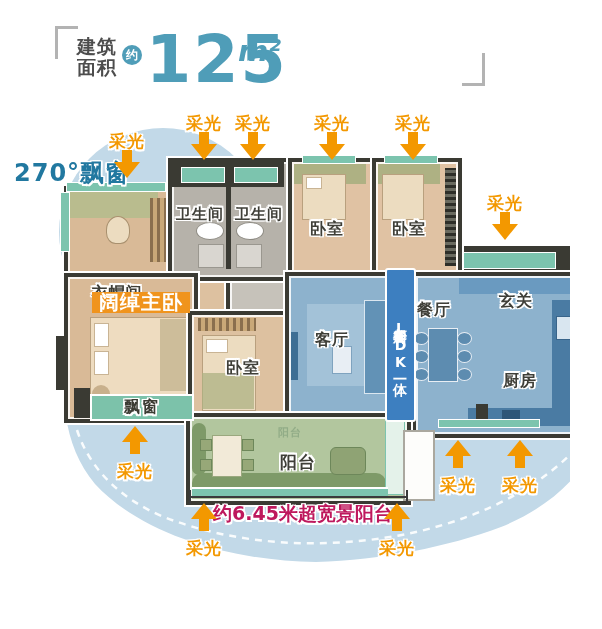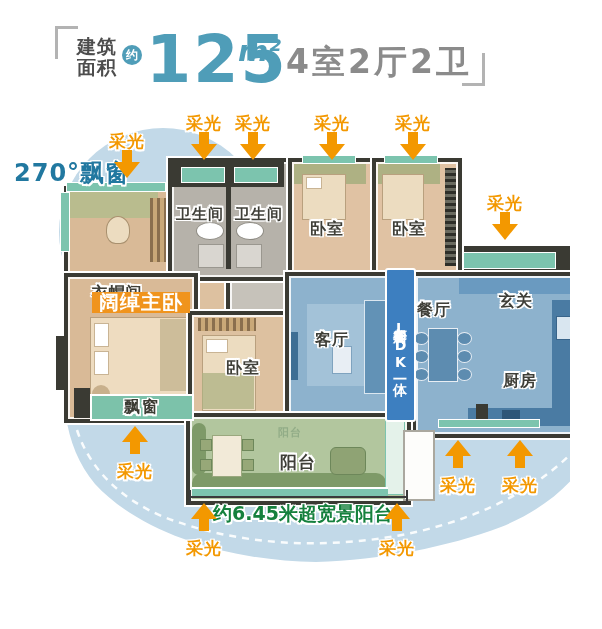--- a/index.html
+++ b/index.html
@@ -53,21 +53,20 @@
   </svg>
 
   <div class="abs bracket-tl"></div>
   <div class="abs hdr-label">
     <div>建筑</div>
     <div>面积</div>
   </div>
   <div class="abs hdr-approx">约</div>
   <div class="abs hdr-value">125</div>
   <div class="abs hdr-unit">m²</div>
-  <div class="abs hdr-summary">4室2厅2卫</div>
   <div class="abs bracket-br"></div>
 
   <div class="room" style="left:64px;top:186px;width:104px;height:89px;background:#d9ba97;z-index:10;">
     <div class="abs" style="left:2px;top:2px;width:88px;height:26px;background:#b9bc8e;"></div>
     <div class="abs hatch" style="right:2px;top:8px;width:20px;height:64px;"></div>
     <div class="abs" style="left:38px;top:26px;width:22px;height:26px;background:#ecdcc0;border:1px solid #a8906e;border-radius:50% 50% 40% 40%;"></div>
   </div>
   <div class="abs" style="left:66px;top:182px;width:98px;height:8px;background:var(--wteal);border:1px solid #fff;z-index:22;"></div>
   <div class="abs" style="left:60px;top:192px;width:8px;height:58px;background:var(--wteal);border:1px solid #fff;z-index:22;"></div>
   <div class="rlabel ow" style="left:117px;top:245px;margin-top:48px;">衣帽间</div>
@@ -175,21 +174,21 @@
     <div class="abs" style="left:140px;top:30px;width:34px;height:26px;background:#8fa374;border:1px solid #6d875a;border-radius:6px;"></div>
     <div class="abs" style="right:2px;top:2px;width:18px;height:74px;background:#e4f2ea;border:1px solid #7cc4ae;"></div>
     <div class="abs" style="left:2px;top:70px;width:196px;height:8px;background:var(--wteal);border-top:2px solid #fff;"></div>
   </div>
   <div class="rlabel" style="left:290px;top:432px;font-size:11px;color:#8aa682;opacity:.8;text-shadow:none;">阳台</div>
   <div class="rlabel ow" style="left:298px;top:462px;font-size:17px;">阳台</div>
 
   <div class="abs" style="left:190px;top:496px;width:218px;height:2px;background:#3a3a3a;z-index:30;"></div>
   <div class="abs" style="left:189px;top:490px;width:2px;height:14px;background:#3a3a3a;z-index:30;"></div>
   <div class="abs" style="left:406px;top:490px;width:2px;height:14px;background:#3a3a3a;z-index:30;"></div>
-  <div class="abs ow" style="left:303px;top:501px;transform:translateX(-50%);font-size:19px;font-weight:bold;color:#15803d;white-space:nowrap;z-index:50;">约6.45米超宽景阳台</div>
+  <div class="abs ow" style="left:303px;top:501px;transform:translateX(-50%);font-size:19px;font-weight:bold;color:#be185d;white-space:nowrap;z-index:50;">约6.45米超宽景阳台</div>
 
 
   <div class="abs ow" style="left:14px;top:157px;font-size:24px;font-weight:bold;color:#2178a0;letter-spacing:1px;white-space:nowrap;z-index:55;">270°飘窗</div>
 
   <div class="dlabel ow" style="left:127px;top:130px;">采光</div>
   <div class="arw down" style="left:127px;top:150px;">
       <div class="stem"></div>
       <div class="head"></div>
     </div>
 

